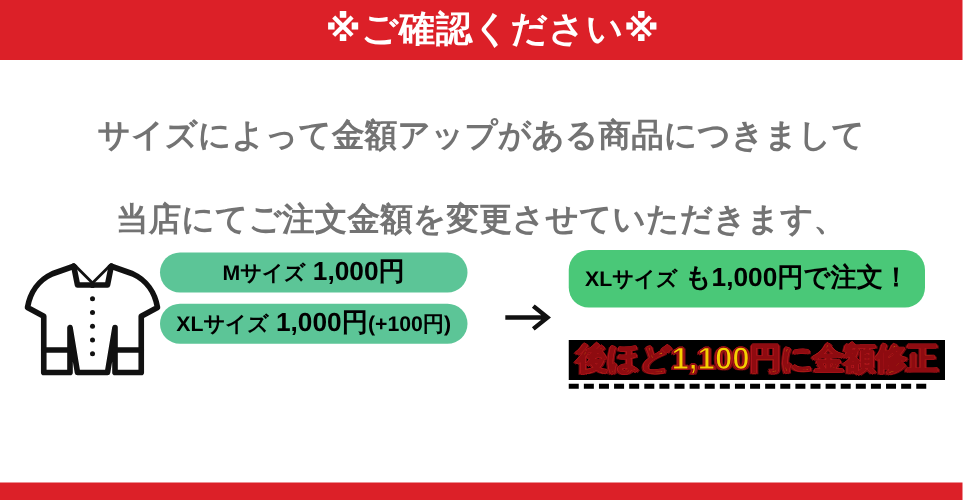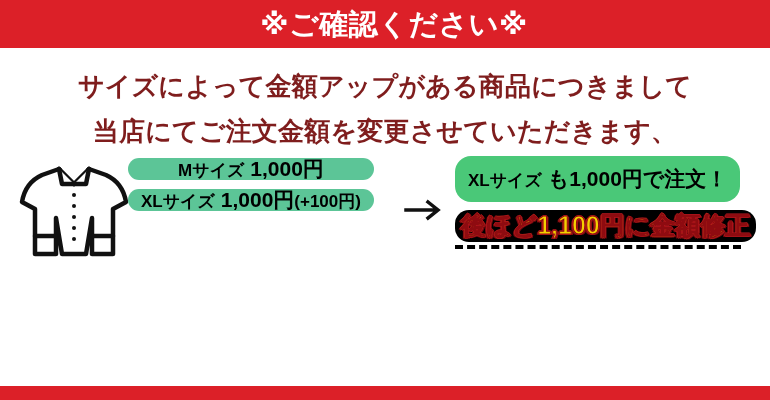--- a/index.html
+++ b/index.html
@@ -31,26 +31,27 @@
     line-height: 1;
     white-space: nowrap;
   }
   .body-copy {
     width: 770px;
     padding-top: 16px;
     box-sizing: border-box;
     text-align: center;
   }
   .copy-line {
-    color: #7f1d1d;
+    color: #737373;
     font-size: 26px;
     font-weight: 700;
     line-height: 45px;
     letter-spacing: 0.2px;
     white-space: nowrap;
+    margin-top: 22px;
   }
   .compare {
     position: relative;
     width: 770px;
     height: 118px;
     box-sizing: border-box;
   }
   .shirt-icon {
     position: absolute;
     left: 18px;
@@ -70,21 +71,21 @@
     display: inline-flex;
     align-items: center;
     justify-content: center;
     border-radius: 16px;
     padding: 3px 13px 4px 13px;
     white-space: nowrap;
     box-sizing: border-box;
   }
   .pill-left {
     background: #5cc597;
-    height: 22px;
+    height: 32px;
   }
   .pill-right {
     background: #4ac878;
     height: 46px;
   }
   .pill-text {
     color: #000000;
     font-weight: 700;
     font-size: 21px;
     line-height: 1;
@@ -101,25 +102,24 @@
     height: 26px;
   }
   .arrow-wrap svg { display: block; }
   .right-col {
     position: absolute;
     left: 455px;
     top: 2px;
     width: 300px;
   }
   .fix-line {
-    margin-top: 8px;
+    margin-top: 26px;
     background: #000000;
     display: inline-block;
     padding: 2px 6px 4px 6px;
-    border-radius: 14px;
   }
   .fix-text {
     font-size: 25px;
     font-weight: 700;
     line-height: 1.05;
     color: #f5d000;
     white-space: nowrap;
     -webkit-text-stroke: 1px #8e0b10;
     text-shadow:
       1px 0 0 #c21b22, -1px 0 0 #c21b22,

